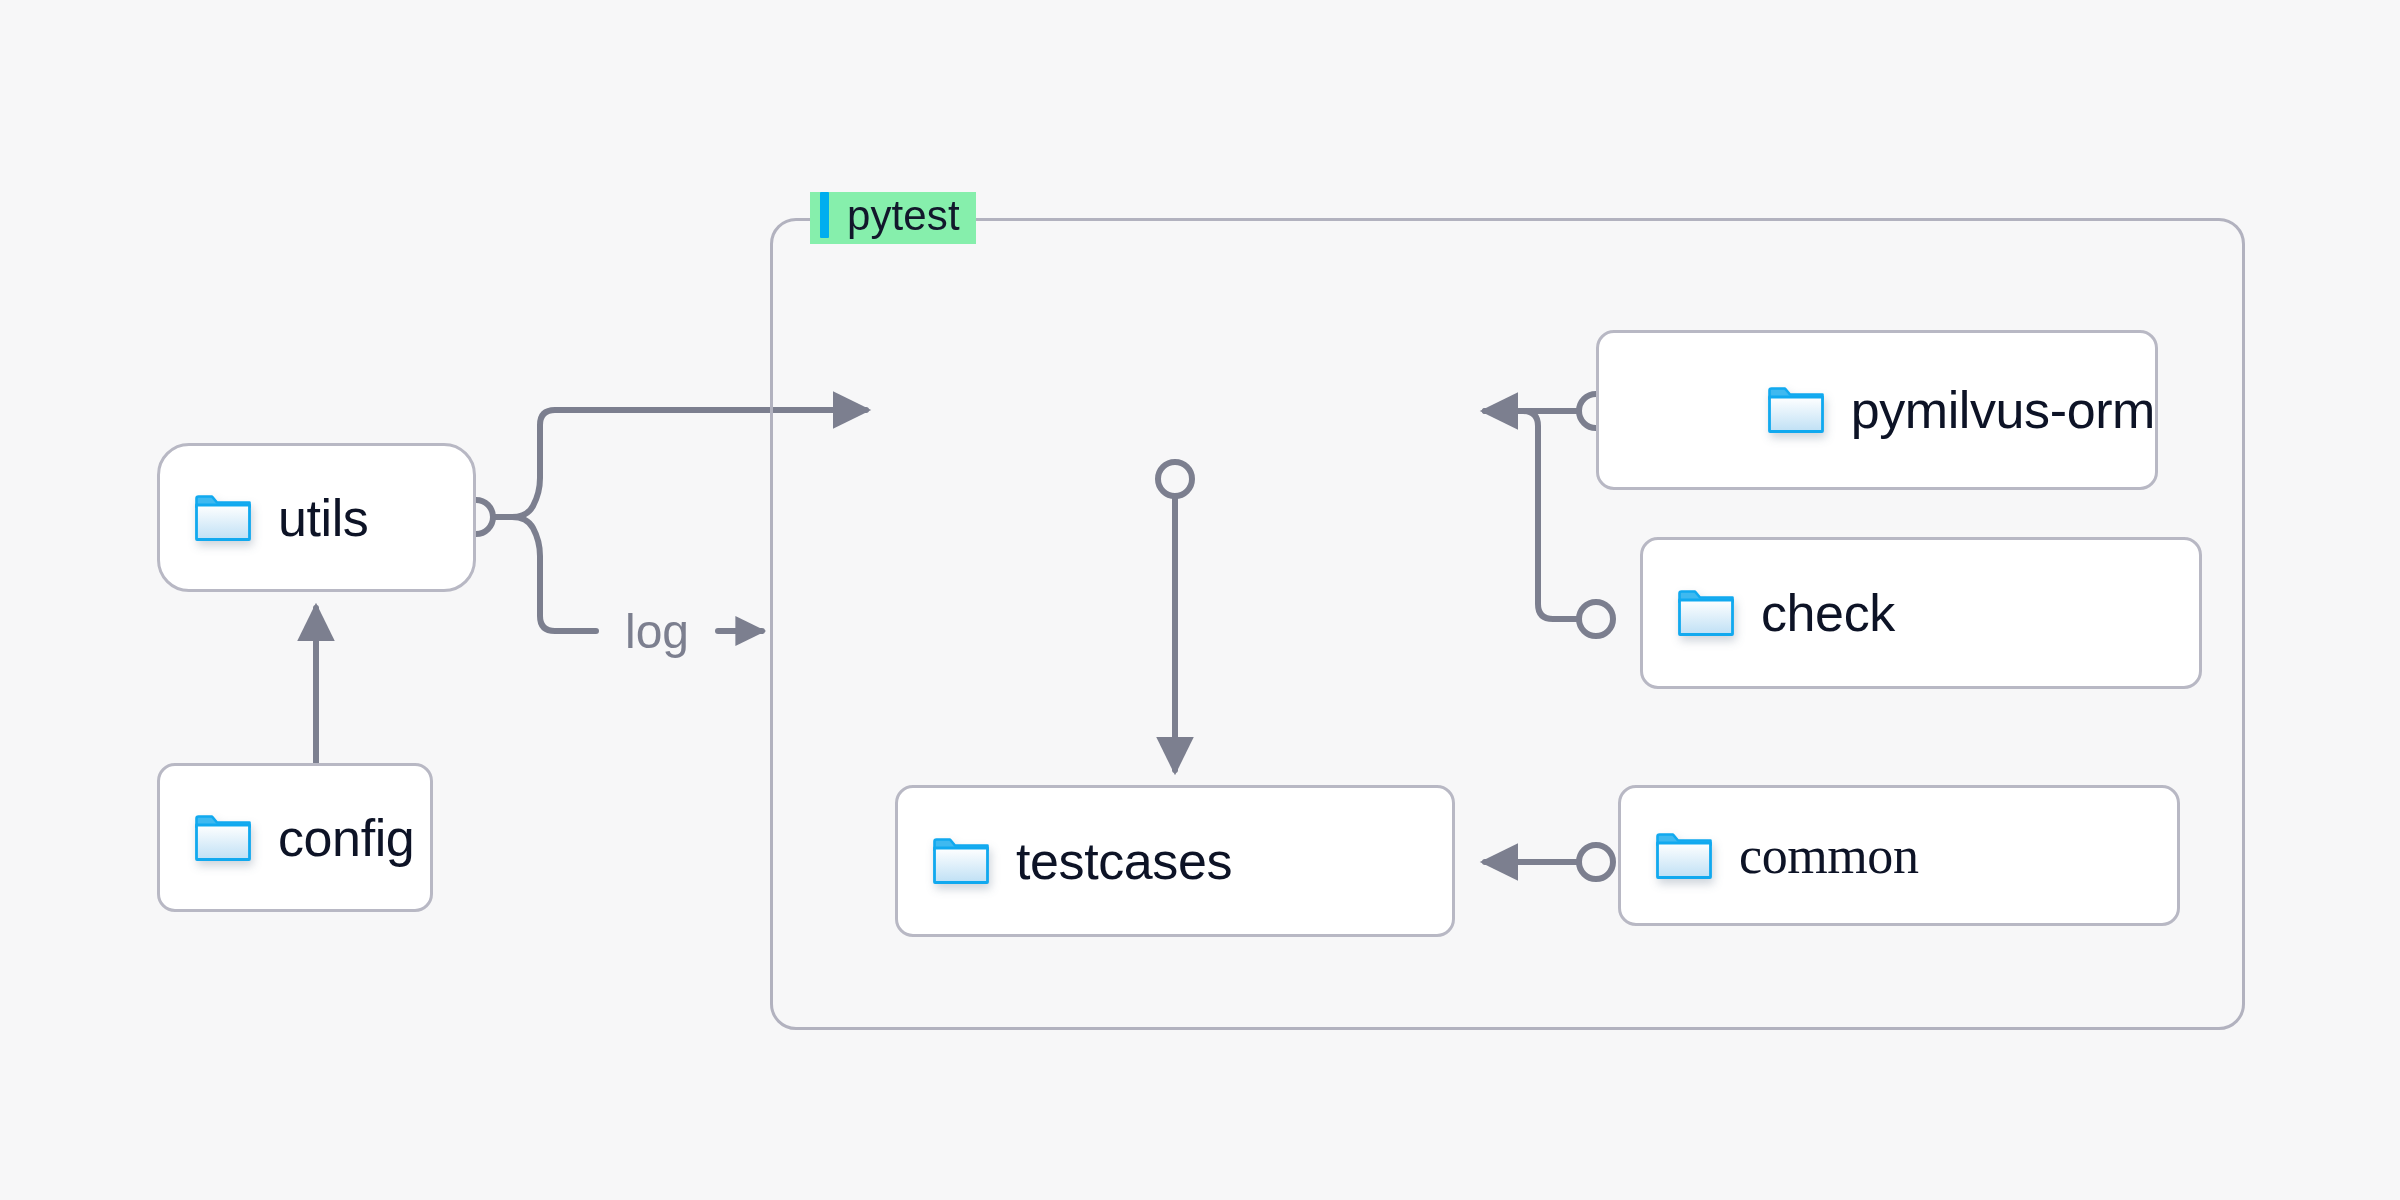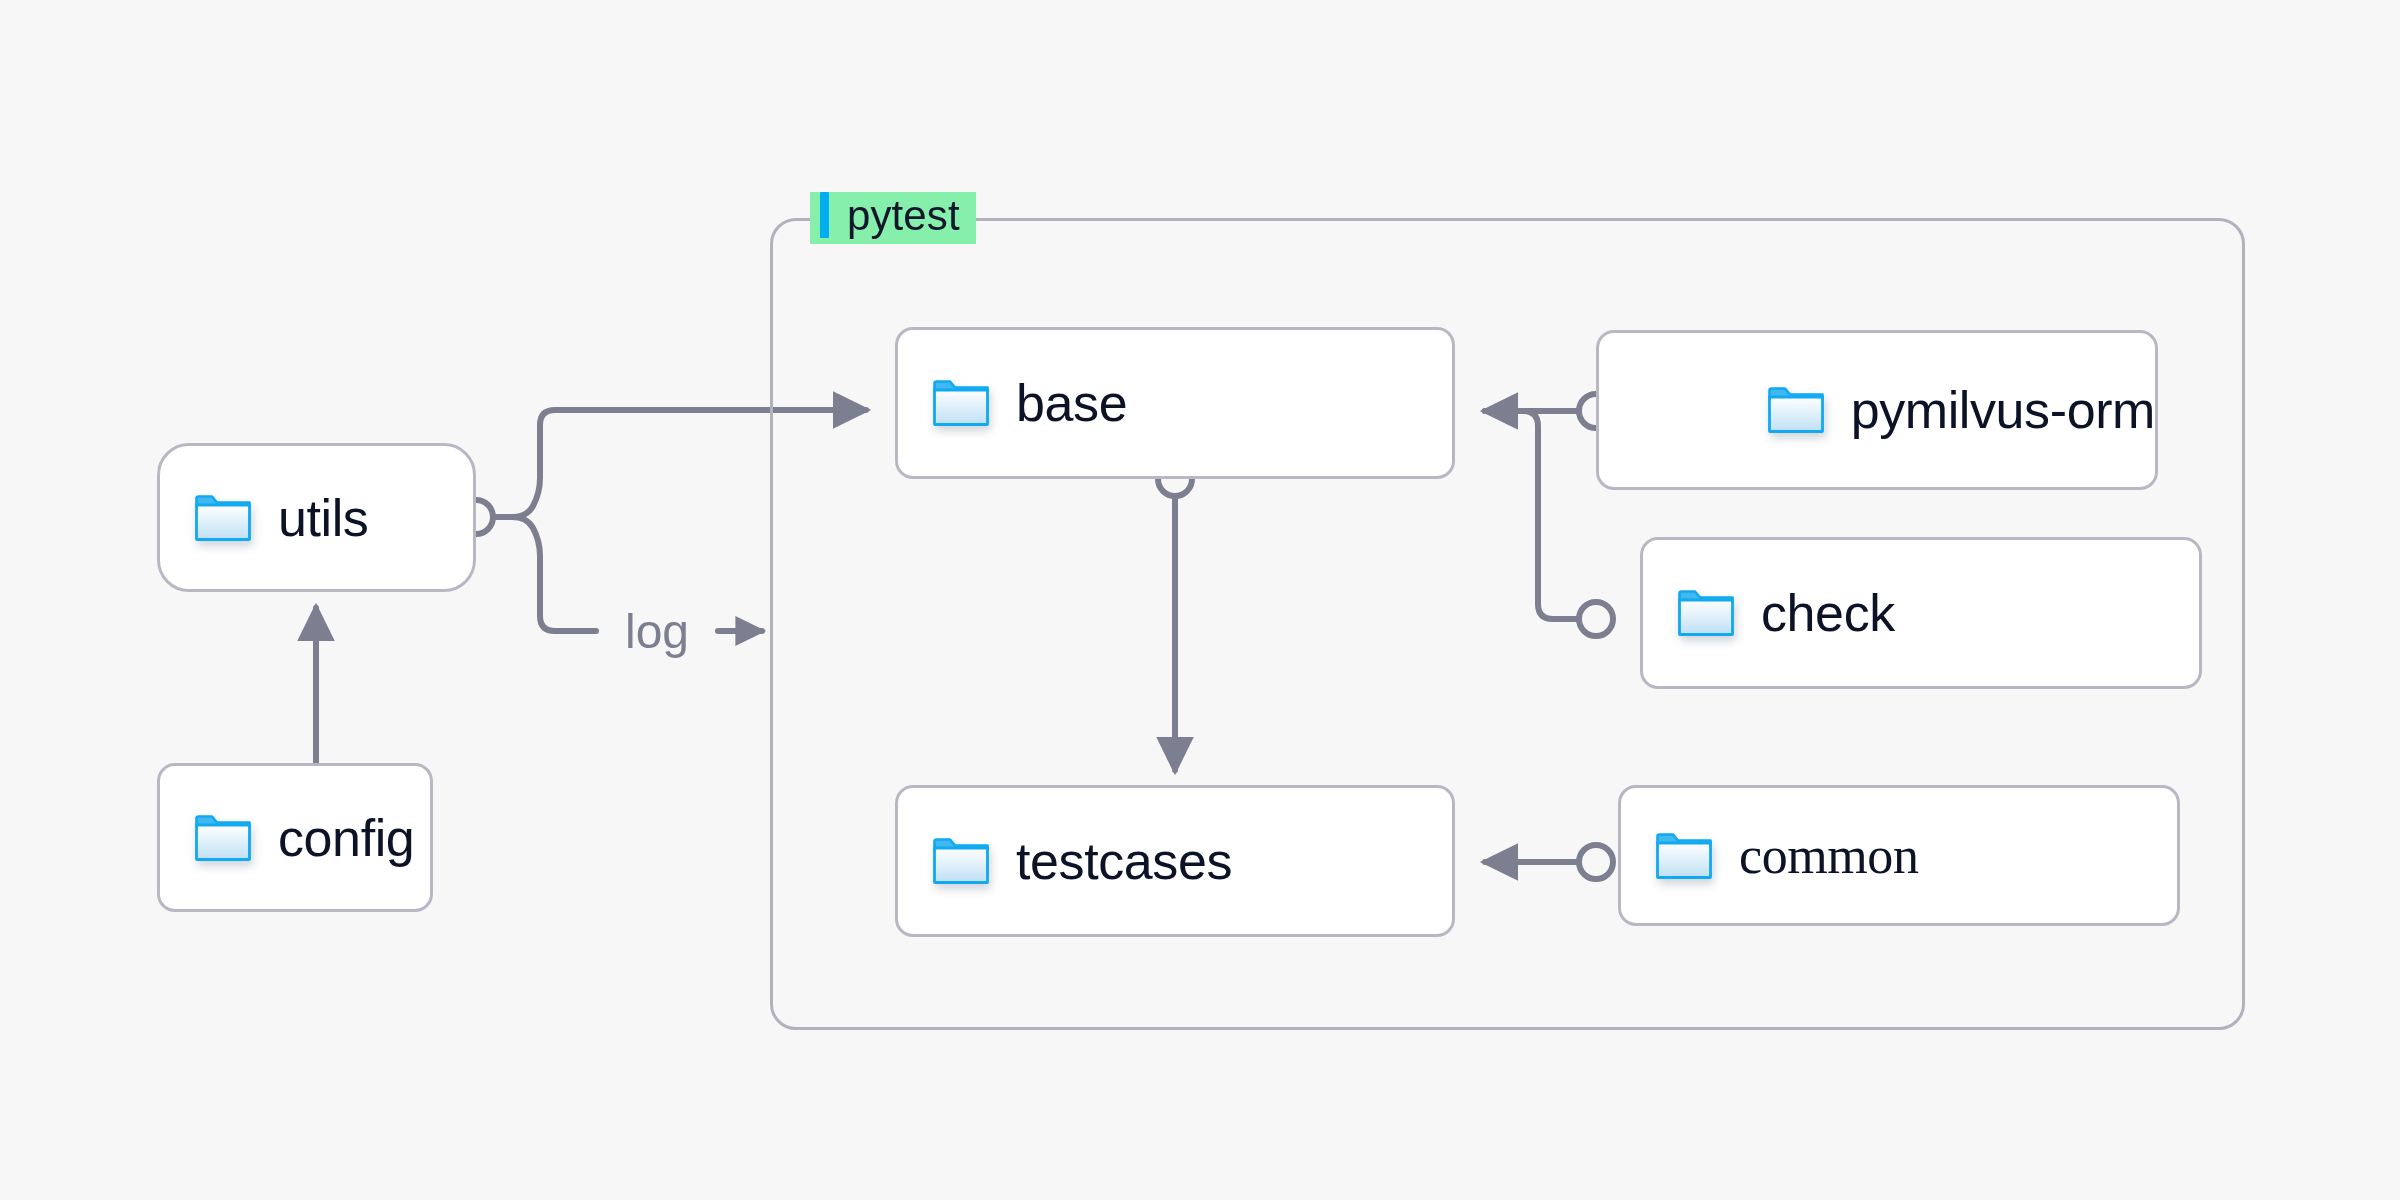--- a/index.html
+++ b/index.html
@@ -173,29 +173,20 @@
   <div class="node" style="left:157px; top:763px; width:276px; height:149px;">
     <span class="folder-icon">
       <svg width="58" height="48" viewBox="0 0 58 48">
         <path d="M2.5 9 L2.5 4.5 Q2.5 2.5 4.5 2.5 L18 2.5 L23 8.5 L55.5 8.5 Q55.5 8.5 55.5 10.5 L55.5 13 L2.5 13 Z" fill="#3fb9f0" stroke="#11a9ef" stroke-width="2.6" stroke-linejoin="round"></path>
         <path d="M2.5 11 L55.5 11 L55.5 45 Q55.5 45.5 55 45.5 L3 45.5 Q2.5 45.5 2.5 45 Z" fill="url(#folderGrad)" stroke="#11a9ef" stroke-width="2.8" stroke-linejoin="round"></path>
       </svg>
     </span>
     <span class="node-label">config</span>
   </div>
 
-  <div class="node" style="left:895px; top:327px; width:560px; height:152px;">
-    <span class="folder-icon">
-      <svg width="58" height="48" viewBox="0 0 58 48">
-        <path d="M2.5 9 L2.5 4.5 Q2.5 2.5 4.5 2.5 L18 2.5 L23 8.5 L55.5 8.5 Q55.5 8.5 55.5 10.5 L55.5 13 L2.5 13 Z" fill="#3fb9f0" stroke="#11a9ef" stroke-width="2.6" stroke-linejoin="round"></path>
-        <path d="M2.5 11 L55.5 11 L55.5 45 Q55.5 45.5 55 45.5 L3 45.5 Q2.5 45.5 2.5 45 Z" fill="url(#folderGrad)" stroke="#11a9ef" stroke-width="2.8" stroke-linejoin="round"></path>
-      </svg>
-    </span>
-    <span class="node-label">base</span>
-  </div>
 
   <div class="node" style="left:895px; top:785px; width:560px; height:152px;">
     <span class="folder-icon">
       <svg width="58" height="48" viewBox="0 0 58 48">
         <path d="M2.5 9 L2.5 4.5 Q2.5 2.5 4.5 2.5 L18 2.5 L23 8.5 L55.5 8.5 Q55.5 8.5 55.5 10.5 L55.5 13 L2.5 13 Z" fill="#3fb9f0" stroke="#11a9ef" stroke-width="2.6" stroke-linejoin="round"></path>
         <path d="M2.5 11 L55.5 11 L55.5 45 Q55.5 45.5 55 45.5 L3 45.5 Q2.5 45.5 2.5 45 Z" fill="url(#folderGrad)" stroke="#11a9ef" stroke-width="2.8" stroke-linejoin="round"></path>
       </svg>
     </span>
     <span class="node-label">testcases</span>
   </div>

